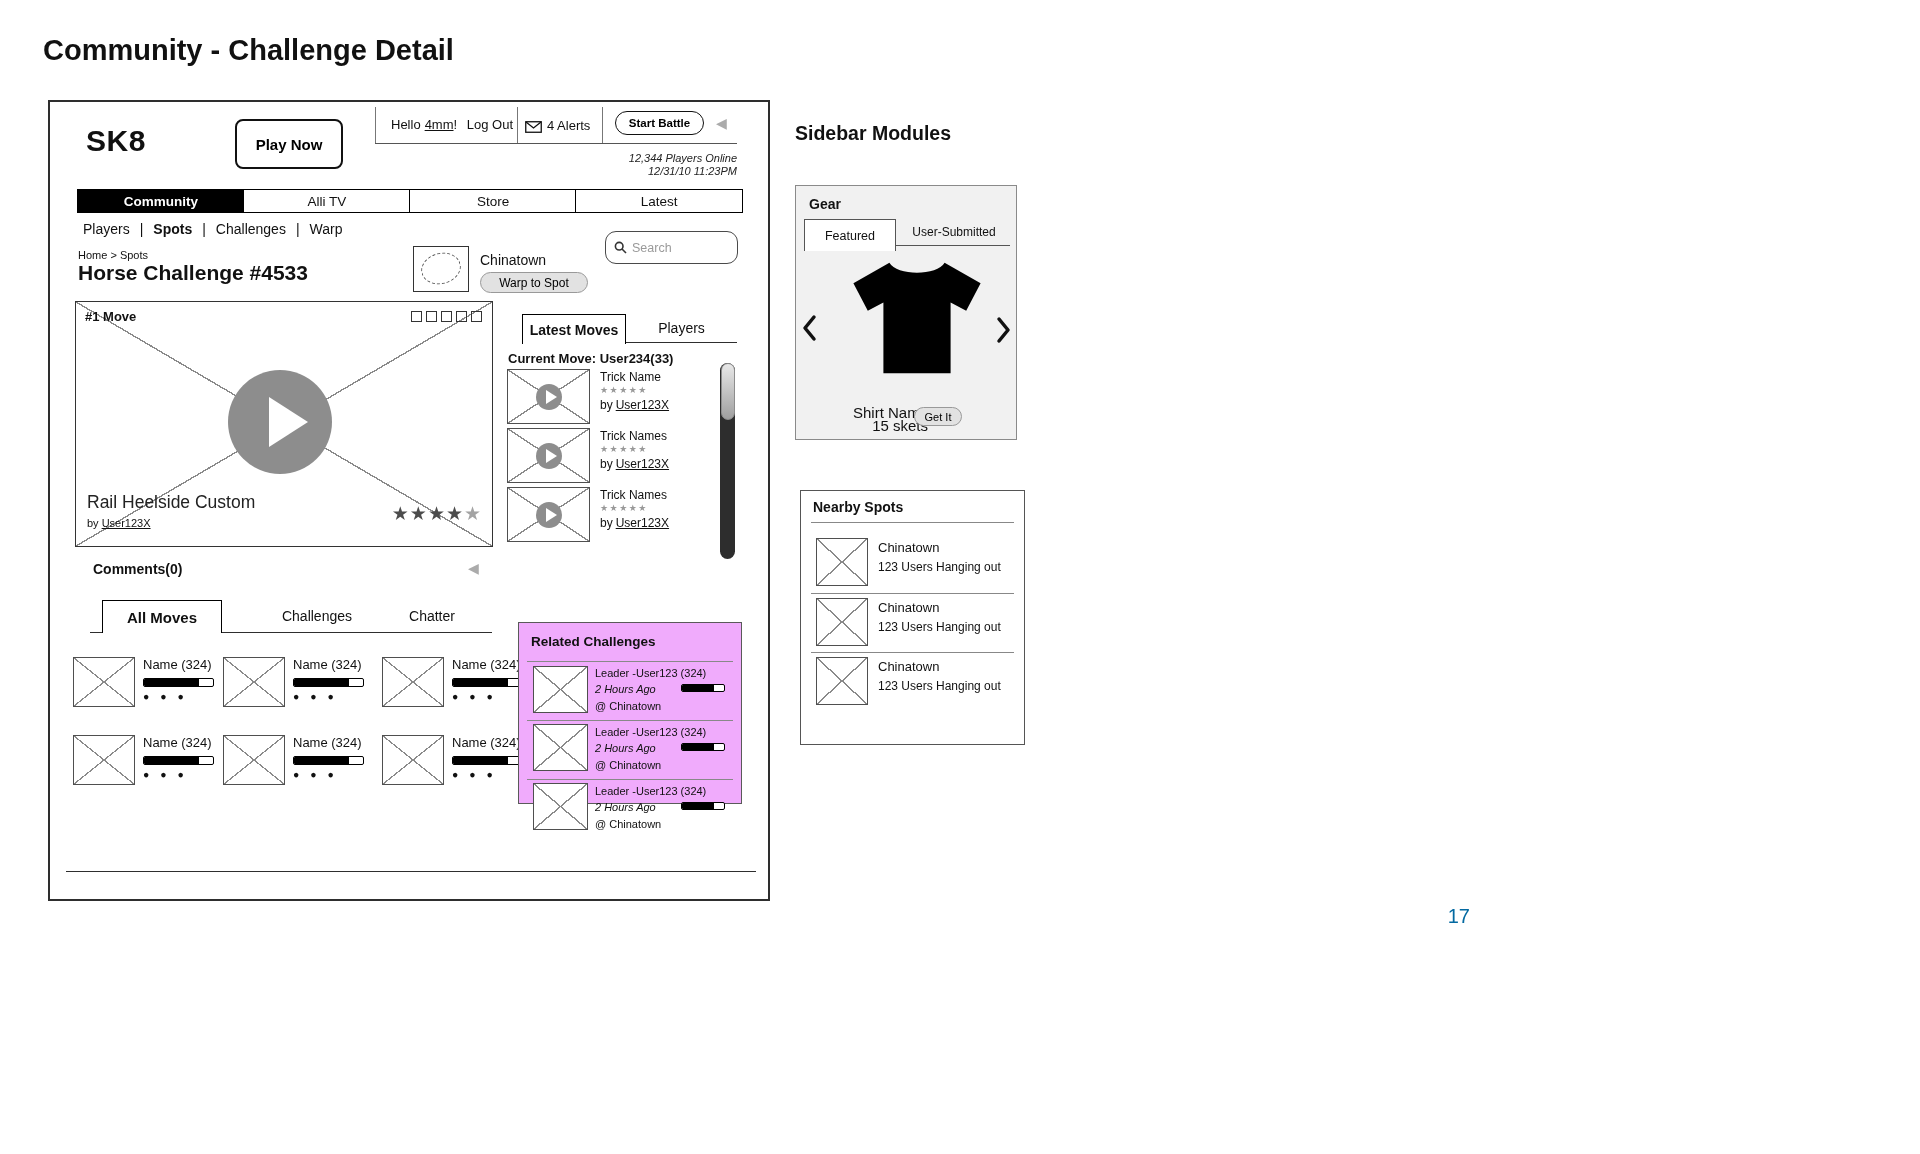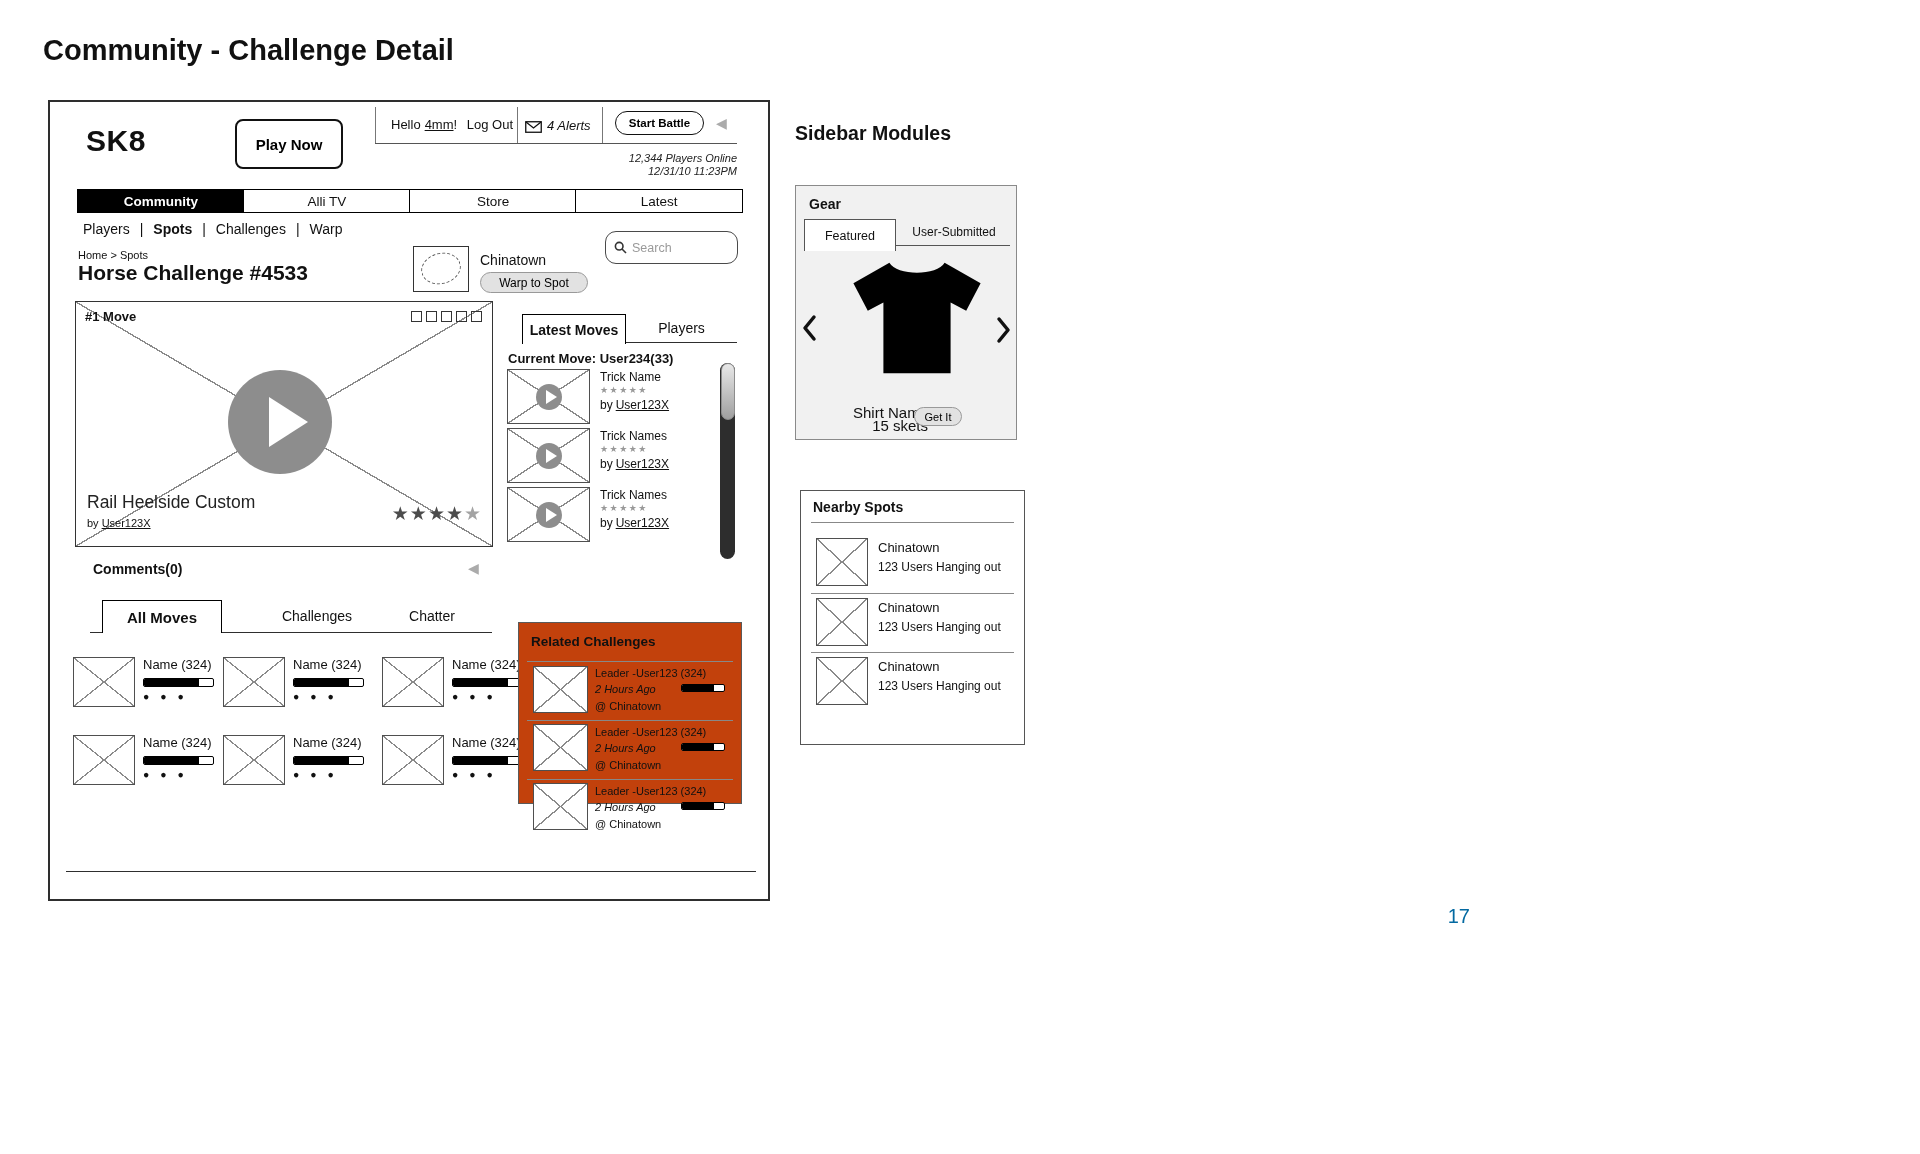--- a/index.html
+++ b/index.html
@@ -61,21 +61,21 @@
       <span style="margin-left:6px;">Log Out</span>
     </div>
 
     <div class="vline" style="left:467px;top:5px;height:36px;"></div>
     <span class="abs" style="left:475px;top:17px;">
       <svg width="17" height="12" viewBox="0 0 17 12">
           <rect x="0.75" y="0.75" width="15.5" height="10.5" fill="#fff" stroke="#111" stroke-width="1.3"></rect>
           <path d="M1 1 L8.5 7 L16 1" fill="none" stroke="#111" stroke-width="1.3"></path>
         </svg>
     </span>
-    <span class="abs" style="left:497px;top:16px;font-size:13px;font-style:italic;">4 Alerts</span>
+    <span class="abs" style="left:497px;top:16px;font-size:13px;">4 Alerts</span>
 
     <div class="vline" style="left:552px;top:5px;height:36px;"></div>
     <button class="abs b" style="left:565px;top:9px;width:89px;height:24px;border:1.5px solid #111;background:#fff;border-radius:12px;font-size:11.5px;font-family:inherit;cursor:pointer;">Start Battle</button>
     <span class="abs tri" style="left:666px;top:13px;">◀</span>
     <div class="hline" style="left:325px;top:41px;width:362px;border-color:#555;"></div>
 
     <div class="abs i" style="left:457px;top:50px;width:230px;text-align:right;font-size:11px;line-height:13px;color:#222;">
       <div>12,344 Players  Online</div>
       <div>12/31/10  11:23PM</div>
     </div>
@@ -211,21 +211,21 @@
       </div>
     <div class="abs" style="left:243px;top:666px;font-size:10.5px;letter-spacing:4px;">● ● ●</div>
 
     <div class="xbox" style="left:332px;top:633px;width:62px;height:50px;"></div>
     <div class="abs" style="left:402px;top:633px;font-size:13px;">Name (324)</div>
     <div class="pbar" style="left:402px;top:654px;width:71px;height:9px;">
         <b style="width:79%;"></b>
       </div>
     <div class="abs" style="left:402px;top:666px;font-size:10.5px;letter-spacing:4px;">● ● ●</div>
 
-    <div class="abs" style="left:468px;top:520px;width:224px;height:182px;background:#c2410c;border:1.5px solid #5a5a5a;">
+    <div class="abs" style="left:468px;top:520px;width:224px;height:182px;background:#f0abfc;border:1.5px solid #5a5a5a;">
       <div class="abs b" style="left:12px;top:11px;font-size:13.5px;">Related Challenges</div>
       <div class="hline" style="left:8px;top:38px;width:206px;border-color:#888;"></div>
       <div class="hline" style="left:8px;top:97px;width:206px;border-color:#888;"></div>
       <div class="hline" style="left:8px;top:156px;width:206px;border-color:#888;"></div>
 
       <div class="xbox" style="left:14px;top:43px;width:55px;height:47px;"></div>
       <div class="abs" style="left:76px;top:44px;font-size:11px;">Leader -User123 (324)</div>
       <div class="abs i" style="left:76px;top:60px;font-size:11px;">2 Hours Ago</div>
       <div class="pbar" style="left:162px;top:61px;width:44px;height:8px;">
           <b style="width:75%;"></b>

